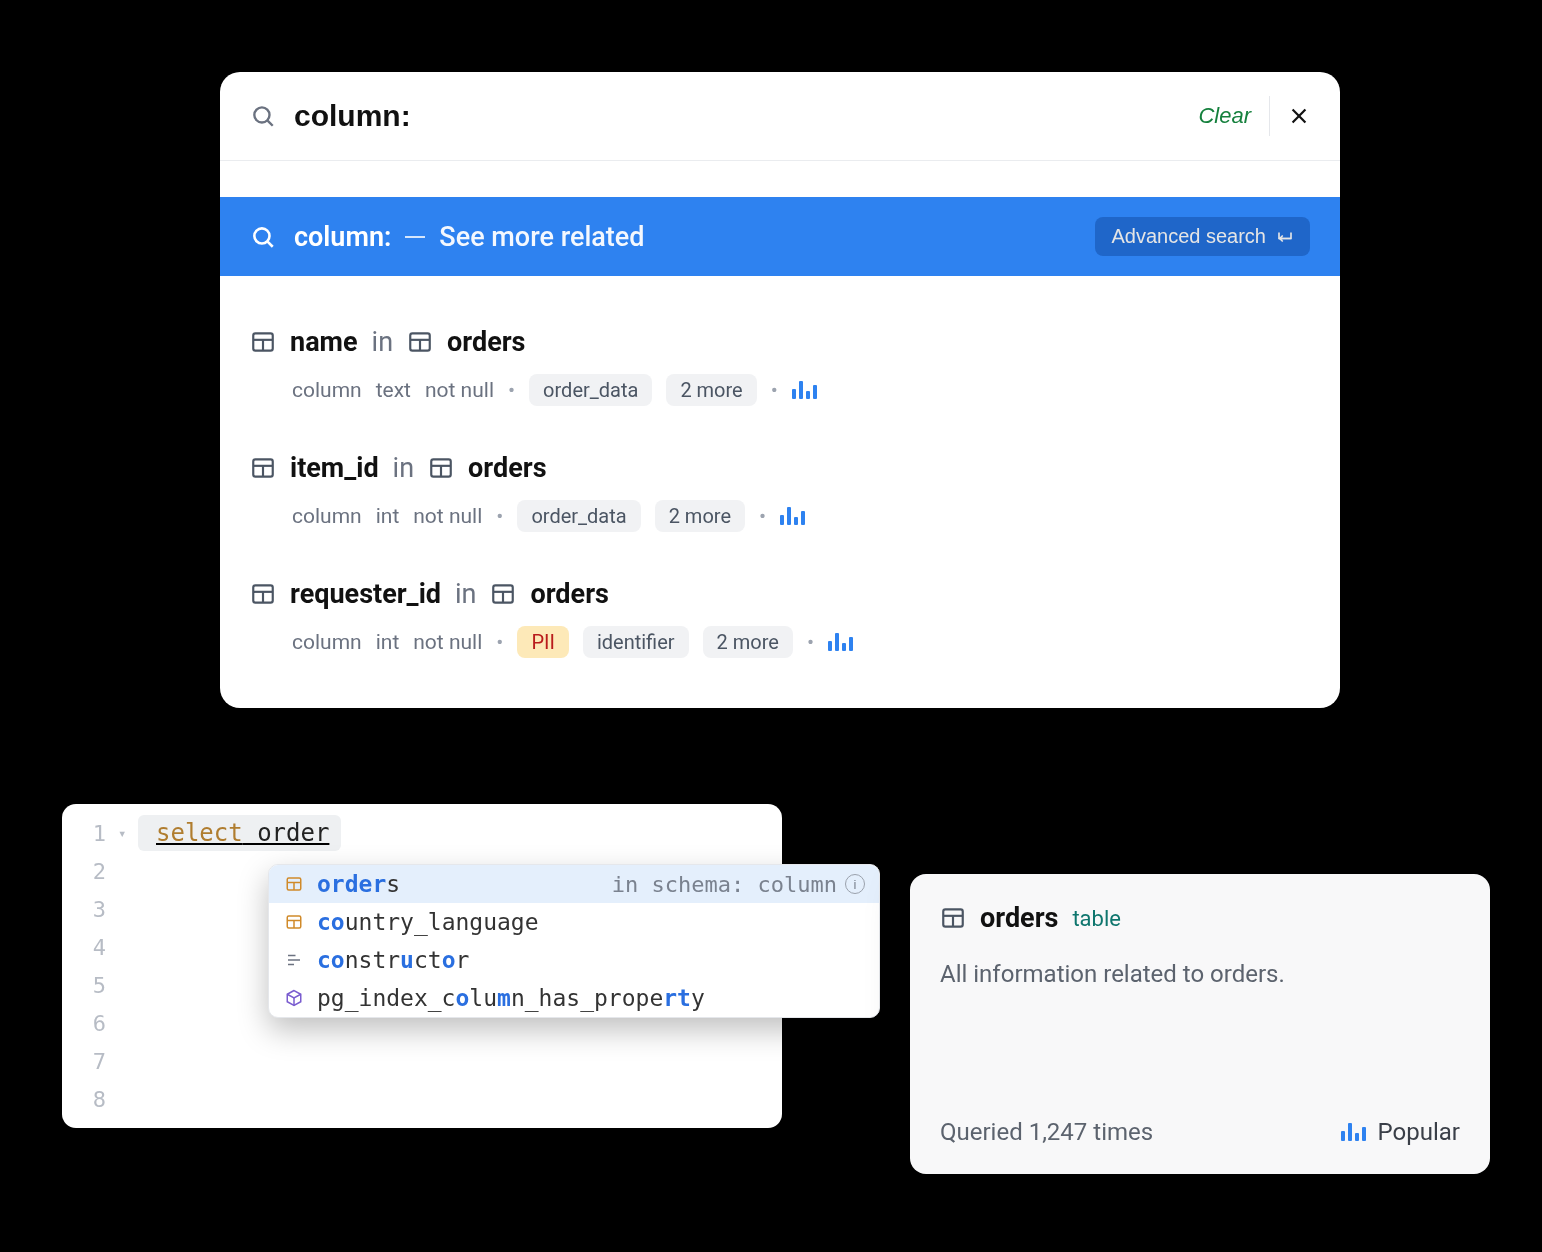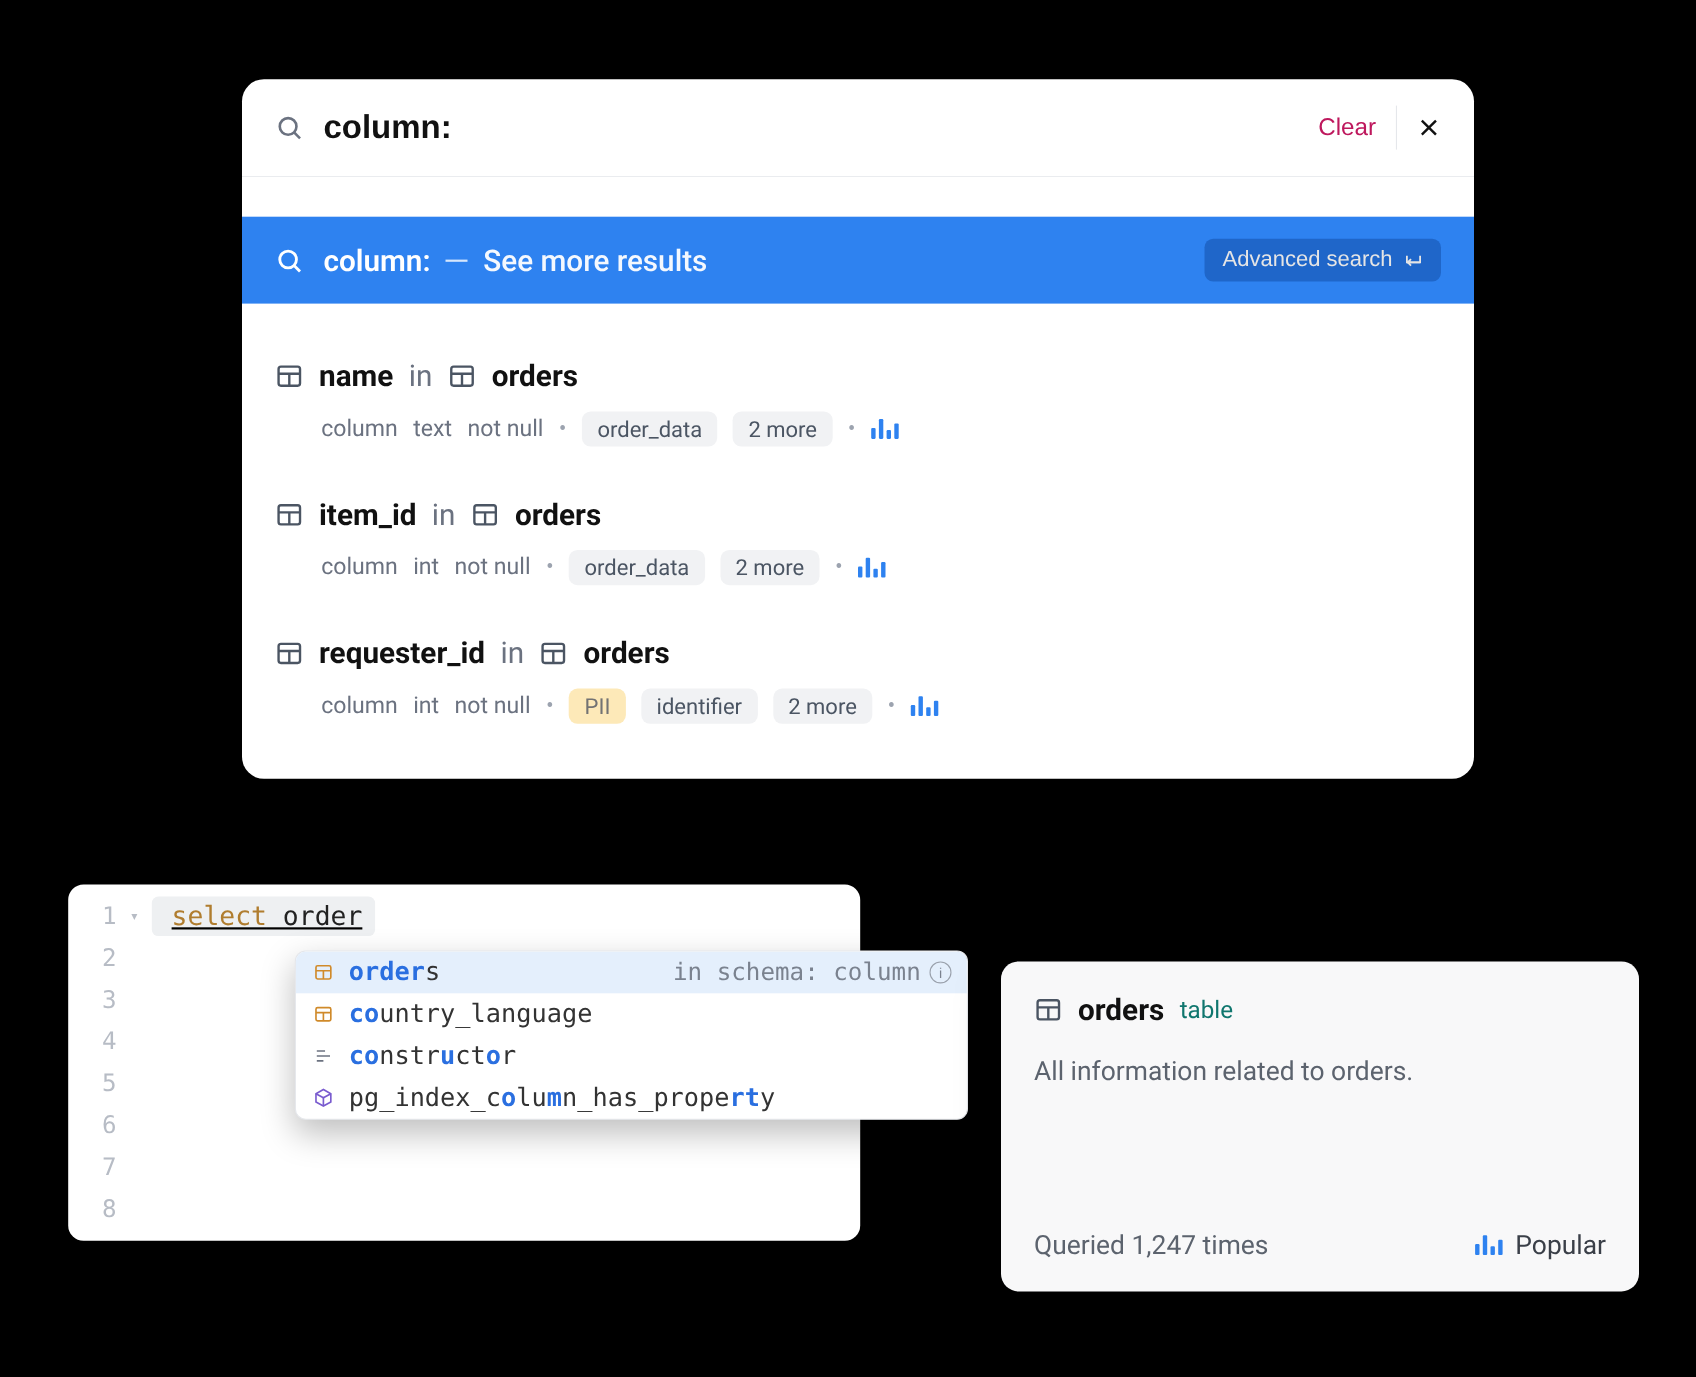--- a/index.html
+++ b/index.html
@@ -40,25 +40,26 @@
   .search-input {
     flex: 1;
     border: none;
     outline: none;
     font-size: 30px;
     font-weight: 600;
     color: #111;
     background: transparent;
   }
   .clear-btn {
-    color: #be185d;
+    color: #15803d;
     font-size: 22px;
     background: none;
     border: none;
     cursor: pointer;
+    font-style: italic;
   }
   .divider-v {
     width: 1px; height: 40px; background: #e5e7eb;
   }
   .close-btn {
     background: none; border: none; cursor: pointer;
     color: #111; font-size: 22px;
   }
 
   .spacer-strip { height: 36px; background: #fff; }
@@ -125,21 +126,21 @@
   .dot { color: #9ca3af; }
   .chip {
     background: #f1f2f4;
     color: #4b5563;
     border-radius: 8px;
     padding: 4px 14px;
     font-size: 20px;
   }
   .chip.pii {
     background: #fde9b8;
-    color: #737373;
+    color: #b91c1c;
   }
   .bars {
     display: inline-flex; gap: 3px; align-items: flex-end;
     height: 18px;
   }
   .bars span { width: 4px; background: #2e82f0; border-radius: 1px; }
   .bars span:nth-child(1){height:10px}
   .bars span:nth-child(2){height:18px}
   .bars span:nth-child(3){height:8px}
   .bars span:nth-child(4){height:14px}
@@ -292,21 +293,21 @@
     <div class="highlight-row">
       <span class="mag">
         <svg width="26" height="26" viewBox="0 0 24 24" fill="none" stroke="currentColor" stroke-width="2.4">
           <circle cx="11" cy="11" r="7"></circle>
             <line x1="21" y1="21" x2="16.2" y2="16.2"></line>
         </svg>
       </span>
       <div class="hl-text">
         <span>column:</span>
         <span class="hl-dash"></span>
-        <span class="hl-more">See more results</span>
+        <span class="hl-more">See more related</span>
       </div>
       <button class="adv-pill">
         <span>Advanced search</span>
         <svg width="18" height="18" viewBox="0 0 24 24" fill="none" stroke="currentColor" stroke-width="2.2">
           <polyline points="9 14 4 14 4 6"></polyline>
             <polyline points="4 14 20 14"></polyline>
             <polyline points="15 9 20 14 15 19" style="display:none"></polyline>
           <path d="M20 6v8H5"></path>
             <polyline points="9 10 5 14 9 18"></polyline>
         </svg>

